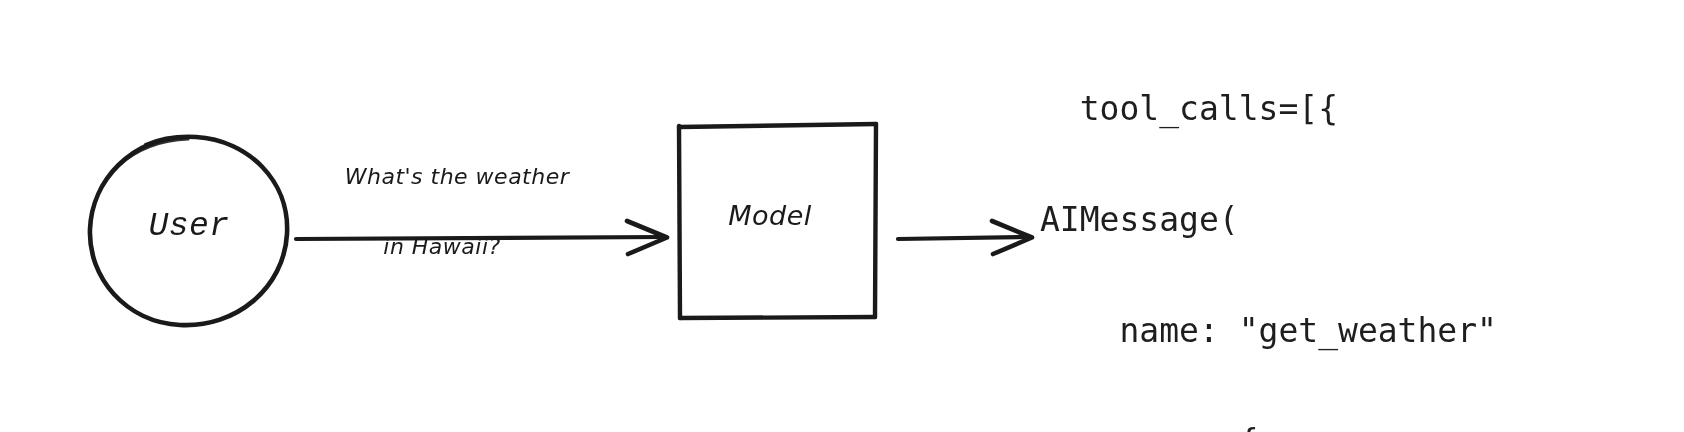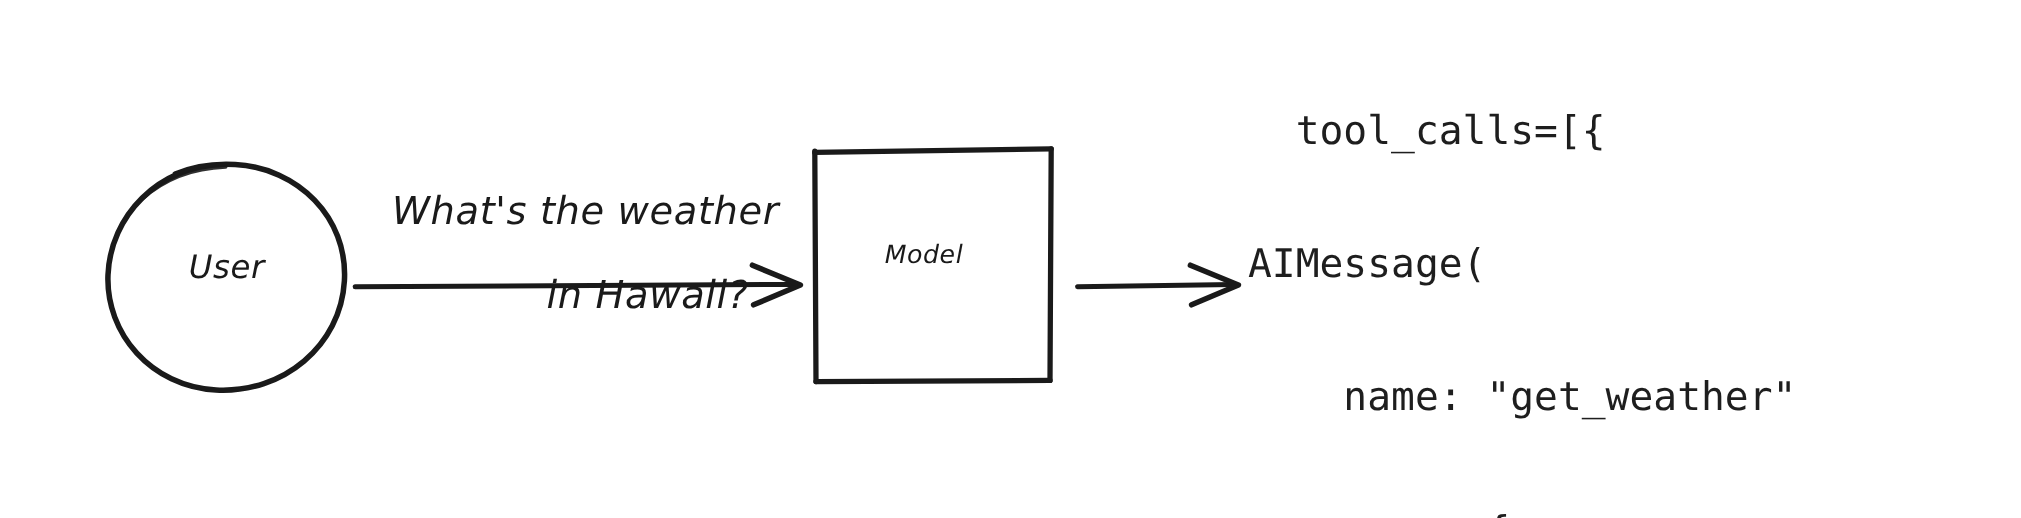--- a/index.html
+++ b/index.html
@@ -32,37 +32,38 @@
     font-weight: 400;
     color: #1a1a1a;
     white-space: pre;
     letter-spacing: 0.5px;
   }
   #user-label {
     left: 89px;
     top: 208px;
     width: 200px;
     text-align: center;
-    font-size: 27px;
+    font-size: 33px;
     font-style: italic;
+    font-family: Liberation Mono, monospace;
   }
   #model-label {
     left: 678px;
     top: 200px;
     width: 184px;
     text-align: center;
-    font-size: 21px;
+    font-size: 27px;
     font-style: italic;
   }
   #edge-label {
-    left: 284px;
+    left: 272px;
     top: 124px;
     width: 340px;
-    text-align: right;
-    font-size: 32px;
+    text-align: center;
+    font-size: 22px;
     font-style: italic;
     line-height: 35px;
     color: #1a1a1a;
   }
   #edge-label .l2 { display: block; }
   #code-block {
     position: absolute;
     left: 1040px;
     top: 16px;
     font-family: "DejaVu Sans Mono", monospace;

